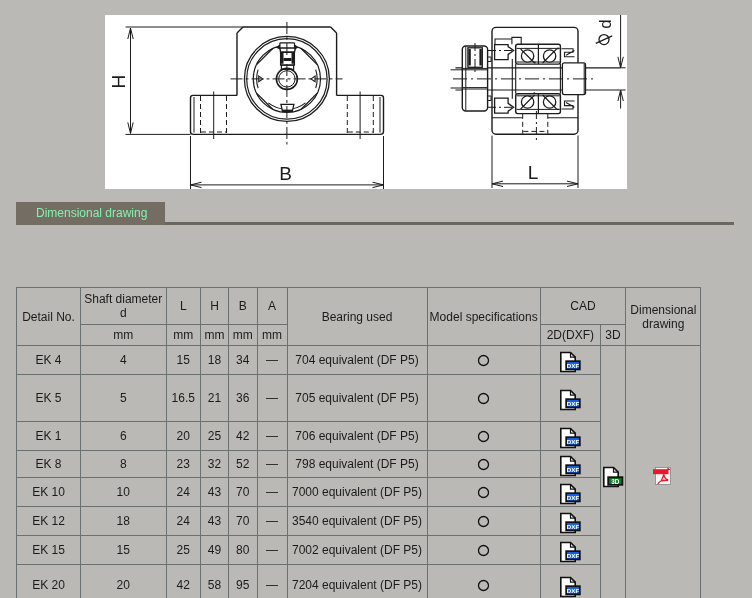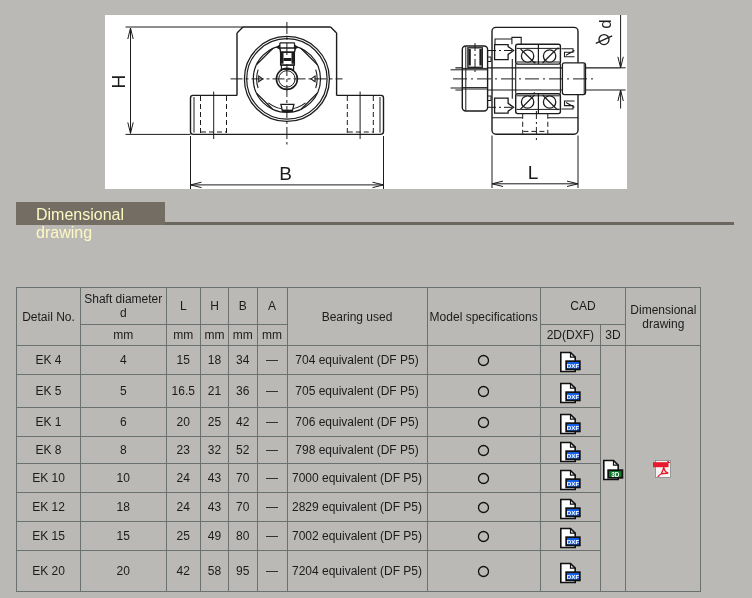--- a/index.html
+++ b/index.html
@@ -1,19 +1,19 @@
 <!DOCTYPE html>
 <html><head>
 <meta charset="utf-8">
 <style>
   html,body{margin:0;padding:0;}
   body{width:752px;height:598px;background:#bbb9b6;font-family:"Liberation Sans",sans-serif;position:relative;overflow:hidden;}
   #draw{position:absolute;left:105px;top:15px;width:522px;height:174px;background:#ffffff;}
   #bar{position:absolute;left:16px;top:202px;width:149px;height:23px;background:#736d64;}
-  #bar span{position:absolute;left:20px;top:4px;font-size:16px;color:#fef9c3;}
+  #bar span{position:absolute;left:20px;top:4px;font-size:12px;color:#86efac;}
   #barline{position:absolute;left:165px;top:222px;width:569px;height:3px;background:#6b665e;}
   table{border-collapse:collapse;table-layout:fixed;position:absolute;left:16px;top:287px;width:685px;}
   td svg{vertical-align:middle;display:inline-block;}
   td,th{border:1px solid #6b7070;font-weight:normal;font-size:12px;color:#1b1b1b;text-align:center;vertical-align:middle;padding:0;overflow:hidden;}
 </style>
 </head>
 <body>
 <div id="draw">
 <svg width="522" height="174" viewBox="0 0 522 174">
 <g fill="none" stroke="#1c1c1c" stroke-width="1.2">
@@ -194,21 +194,21 @@
             <rect x="6.2" y="11.2" width="14.2" height="7.6" fill="#0a7a28" stroke="#111" stroke-width="1.8"></rect>
             <text x="13.4" y="17.5" font-size="6.4" font-weight="bold" fill="#fff" text-anchor="middle" font-family="Liberation Sans, sans-serif">3D</text>
           </svg></td>
         <td rowspan="8" class="tdpdf"><svg width="22" height="20" viewBox="0 0 22 20">
             <rect x="3.5" y="1.5" width="15" height="17" fill="#f4f4f4" stroke="#888" stroke-width="0.8"></rect>
             <path d="M15.5,1.5 L18.5,4 L15.5,4 Z" fill="#a00" stroke="none"></path>
             <rect x="1" y="3.2" width="15.5" height="5" fill="#e8192c" stroke="none"></rect>
             <path d="M11.8,8.2 C11.2,11 10.6,12.5 9.2,14.8 M11.8,8.3 C12.2,11.5 13.5,13.2 16.3,14.2 M9.5,14.7 C7.8,15.6 6.5,16.8 5.8,17.8 M9.4,14.8 C11.6,14.2 13.9,14.2 16.2,14.3" fill="none" stroke="#e8192c" stroke-width="1.3"></path>
           </svg></td>
       </tr>
-<tr style="height:33px">
+<tr style="height:47px">
         <td>EK 5</td>
         <td>5</td>
         <td>16.5</td>
         <td>21</td>
         <td>36</td>
         <td>—</td>
         <td>705 equivalent (DF P5)</td>
         <td><svg width="13" height="13" viewBox="0 0 13 13">
             <circle cx="6.5" cy="6.5" r="5" fill="none" stroke="#111" stroke-width="1.3"></circle>
           </svg></td>
@@ -273,21 +273,21 @@
             <text x="14" y="16.8" font-size="6.2" font-weight="bold" fill="#fff" text-anchor="middle" font-family="Liberation Sans, sans-serif">DXF</text>
           </svg></td>
       </tr>
 <tr style="height:29px">
         <td>EK 12</td>
         <td>18</td>
         <td>24</td>
         <td>43</td>
         <td>70</td>
         <td>—</td>
-        <td>2829 equivalent (DF P5)</td>
+        <td>3540 equivalent (DF P5)</td>
         <td><svg width="13" height="13" viewBox="0 0 13 13">
             <circle cx="6.5" cy="6.5" r="5" fill="none" stroke="#111" stroke-width="1.3"></circle>
           </svg></td>
         <td class="dxf"><svg style="margin-top:4px" width="22" height="22" viewBox="0 0 22 22">
             <path d="M1.8,1.5 L11.5,1.5 L16.2,6.2 L16.2,20.5 L1.8,20.5 Z" fill="#ffffff" stroke="#111" stroke-width="1.6"></path>
             <path d="M11.5,1.5 L11.5,6.2 L16.2,6.2" fill="none" stroke="#111" stroke-width="1.2"></path>
             <rect x="7.2" y="10.2" width="13.6" height="8.2" fill="#1464f0" stroke="#111" stroke-width="1.8"></rect>
             <text x="14" y="16.8" font-size="6.2" font-weight="bold" fill="#fff" text-anchor="middle" font-family="Liberation Sans, sans-serif">DXF</text>
           </svg></td>
       </tr>

